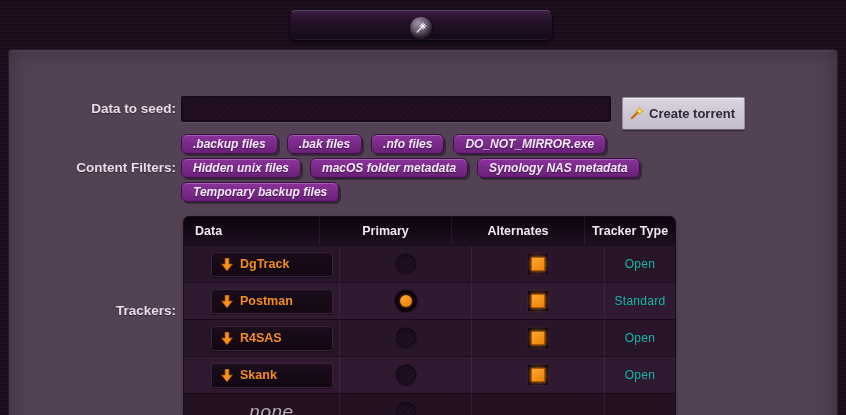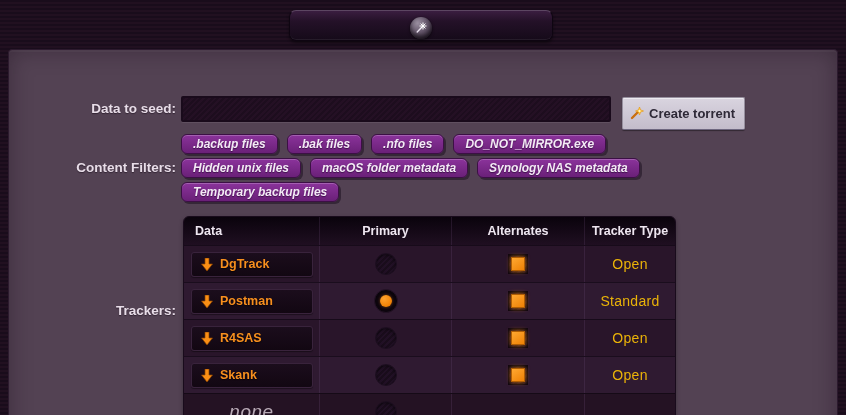--- a/index.html
+++ b/index.html
@@ -102,20 +102,21 @@
     display: flex; align-items: center; justify-content: center;
     color: #eee6f0; font-weight: bold; font-size: 12.5px;
     border-right: 1px solid rgba(95,65,105,.28);
   }
   .thead .hcell:first-child { justify-content: flex-start; padding-left: 11px; }
   .thead .hcell:last-child { border-right: none; }
   .trow {
     display: grid; grid-template-columns: 136px 132px 133px auto;
     height: 37px;
     border-top: 1px solid rgba(10,4,12,.55);
+    padding-left: 20px;
   }
   .trow.odd  { background: #29152a; }
   .trow.even { background: #2f1a31; }
   .trow.last { background: #241223; }
   .tcell {
     display: flex; align-items: center; justify-content: center;
     border-right: 1px solid rgba(95,65,105,.30);
   }
   .tcell:last-child { border-right: none; }
   .tcell.namecell { justify-content: flex-start; padding-left: 7px; }
@@ -157,21 +158,21 @@
     box-shadow: inset 0 1px 2px rgba(0,0,0,.6);
     cursor: pointer;
     display: flex; align-items: center; justify-content: center;
   }
   .checkbox.checked::after {
     content: ""; width: 12px; height: 12px;
     background: linear-gradient(145deg, #ffa831 0%, #ee8105 100%);
     border: 1px solid #b05e04;
     box-shadow: 0 0 5px rgba(247,140,20,.85);
   }
-  .ttype { color: #eab308; font-size: 14px; letter-spacing: .3px; }
+  .ttype { color: #14b8a6; font-size: 12px; letter-spacing: .3px; }
   .none-label { color: #b9abb7; font-style: italic; font-size: 19px; letter-spacing: .5px; }
 </style>
 </head>
 <body>
 
 <div class="frame">
   <div class="panel">
 
     <div class="flabel" style="top:46px;">Data to seed:</div>
     <input class="seed-input" type="text" value="" style="">

